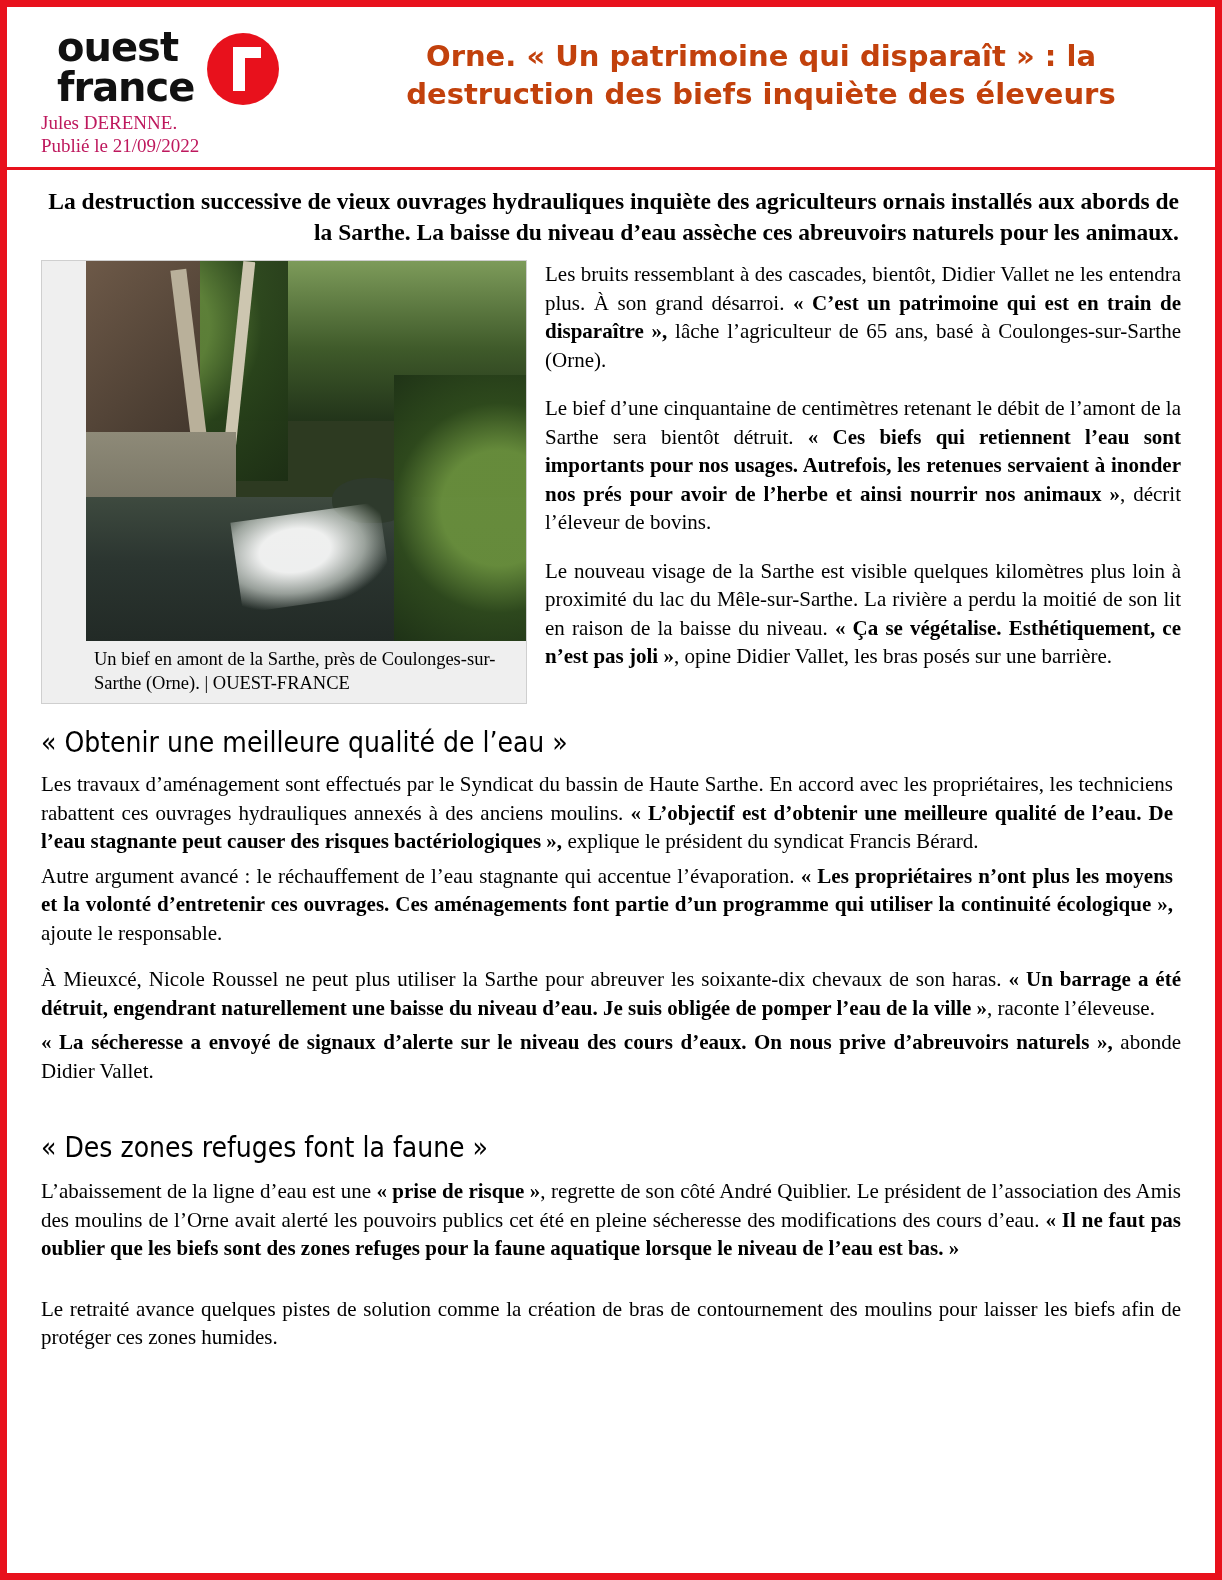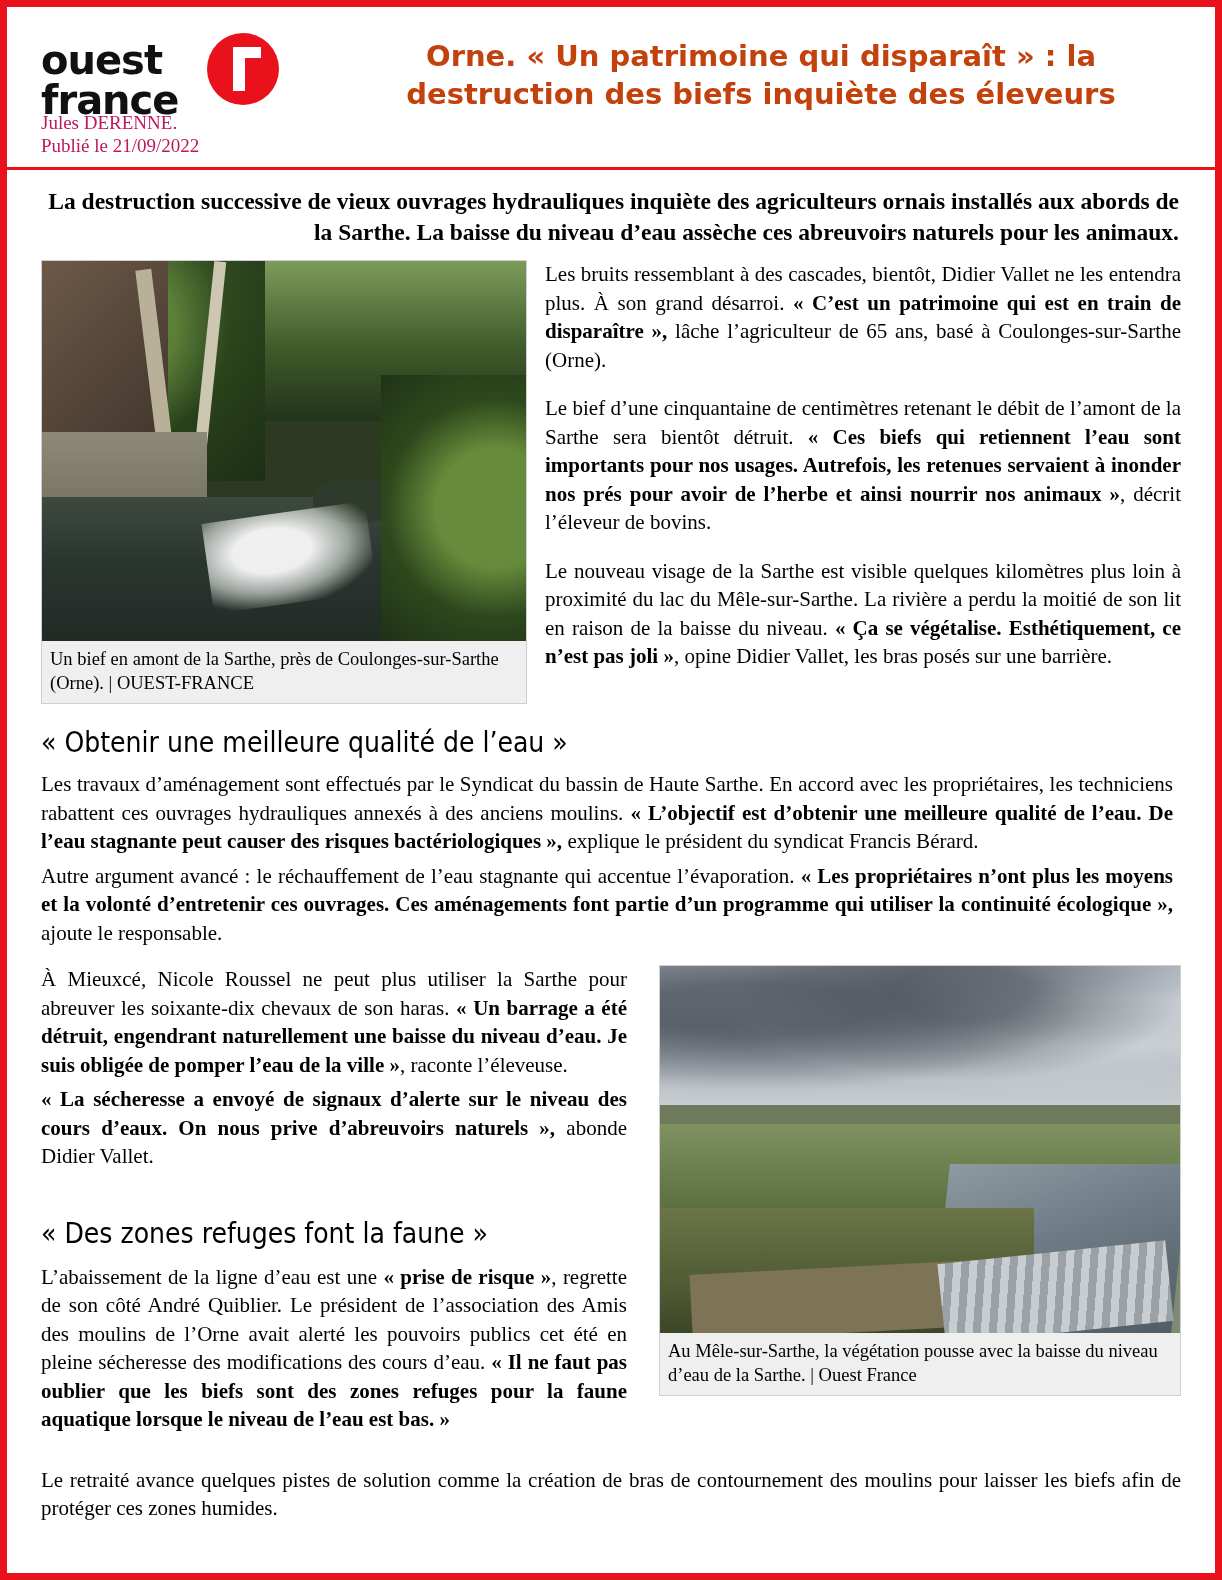--- a/index.html
+++ b/index.html
@@ -42,29 +42,28 @@
     padding-left: 12px;
     box-sizing: border-box;
   }
   .logo {
     position: relative;
     width: 250px;
     height: 82px;
   }
   .logo-text {
     position: absolute;
-    left: 0;
+    left: 16px;
     top: 0;
     font-family: "DejaVu Sans", sans-serif;
     font-weight: bold;
     font-size: 40px;
     line-height: 40px;
     letter-spacing: -1px;
     color: #111111;
-    margin-top: 13px;
   }
   .logo-text .l2 { display: block; }
   .logo-circle {
     position: absolute;
     right: 12px;
     top: 6px;
     width: 72px;
     height: 72px;
     border-radius: 50%;
     background: #e8111c;
@@ -127,20 +126,21 @@
     align-items: flex-start;
     gap: 18px;
     margin: 0 12px;
   }
   .photo-box {
     flex: 0 0 486px;
     width: 486px;
     border: 1px solid #cfcfcf;
     background: #efefef;
     box-sizing: border-box;
+    padding-left: 44px;
   }
   .photo1 {
     width: 100%;
     height: 380px;
     display: block;
     position: relative;
     overflow: hidden;
     background: #2d3a21;
   }
   .caption {
@@ -384,31 +384,18 @@
           <b>« La sécheresse a envoyé de signaux d’alerte sur le niveau des cours d’eaux. On nous prive d’abreuvoirs naturels »,</b><span> abonde Didier Vallet.</span>
         </p>
 
         <div class="subhead" style="margin-left:0;margin-right:0;margin-top:46px;">« Des zones refuges font la faune »</div>
 
         <p style="margin-top:12px;">
           <span>L’abaissement de la ligne d’eau est une </span><b>« prise de risque »</b><span>, regrette de son côté André Quiblier. Le président de l’association des Amis des moulins de l’Orne avait alerté les pouvoirs publics cet été en pleine sécheresse des modifications des cours d’eau. </span><b>« Il ne faut pas oublier que les biefs sont des zones refuges pour la faune aquatique lorsque le niveau de l’eau est bas. »</b>
         </p>
       </div>
 
-      <div class="photo-box2">
-        <div class="photo2">
-          <div class="p2-sky"></div>
-          <div class="p2-clouds"></div>
-          <div class="p2-far"></div>
-          <div class="p2-field"></div>
-          <div class="p2-water"></div>
-          <div class="p2-bank"></div>
-          <div class="p2-mud"></div>
-          <div class="p2-sheet"></div>
-        </div>
-        <div class="caption2">Au Mêle-sur-Sarthe, la végétation pousse avec la baisse du niveau d’eau de la Sarthe. | Ouest France</div>
-      </div>
     </div>
 
     <div class="closing">Le retraité avance quelques pistes de solution comme la création de bras de contournement des moulins pour laisser les biefs afin de protéger ces zones humides.</div>
 
   </div>
 </div>
 
 </body></html>

